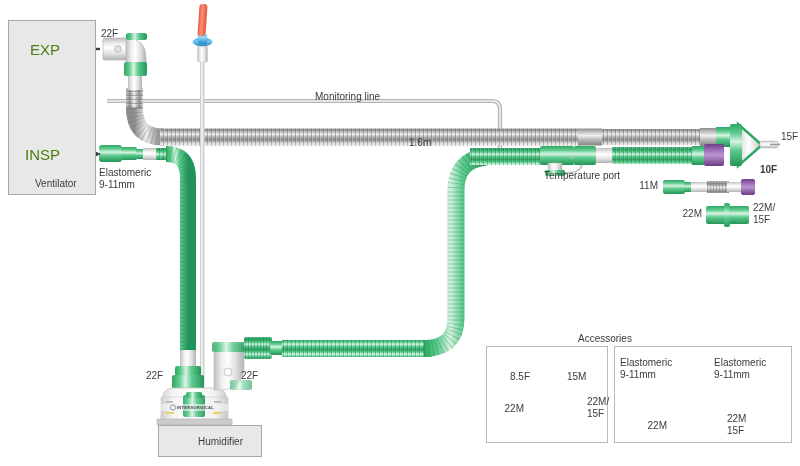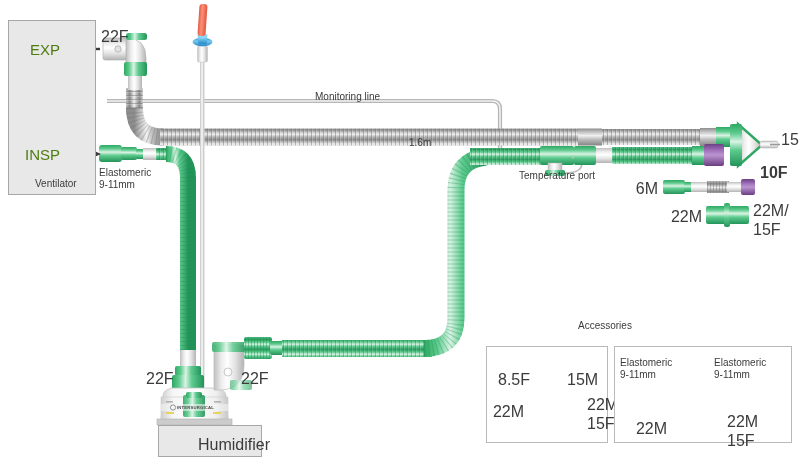--- a/index.html
+++ b/index.html
@@ -18,21 +18,21 @@
   #stage svg{position:absolute;left:0;top:0;}
   .lbl{
     position:absolute;
     font-family:"Liberation Sans", sans-serif;
     color:#3b3b3b;
     white-space:pre;
     line-height:1.18;
     pointer-events:none;
   }
   .lbl.s10{font-size:10px;}
-  .lbl.s11{font-size:16px;}
+  .lbl.s11{font-size:10px;}
   .lbl.vent{font-size:15px;color:#4d7c0f;}
   .lbl.r{text-align:right;}
   .box{
     position:absolute;
     border:1px solid #b9b9b9;
     background:#ffffff;
     box-sizing:border-box;
   }
   .panel{
     position:absolute;
@@ -338,41 +338,41 @@
 
   <div class="lbl s11" style="left:101px;top:28px;">22F</div>
 
   <div class="lbl s10" style="left:99px;top:167px;">Elastomeric
 9-11mm</div>
 
   <div class="lbl s10" style="left:315px;top:91px;text-align:center;">Monitoring line</div>
 
   <div class="lbl s10" style="left:409px;top:111px;margin-top:26px;">1.6m</div>
 
-  <div class="lbl s10" style="left:519px;top:170px;">Temperature port</div>
+  <div class="lbl s10" style="left:544px;top:170px;">Temperature port</div>
 
   <div class="lbl s11" style="left:781px;top:131px;">15F</div>
 
   <div class="lbl s11" style="left:146px;top:370px;">22F</div>
 
   <div class="lbl s11" style="left:241px;top:370px;">22F</div>
 
   <div class="brandstrip" style="left:177px;top:405px;">INTERSURGICAL</div>
 
   <div class="panel" style="left:158px;top:425px;width:104px;height:32px;"></div>
   <div class="lbl s11" style="left:198px;top:436px;">Humidifier</div>
 
-  <div class="lbl s11 r" style="left:610px;top:180px;width:48px;">6M</div>
+  <div class="lbl s11 r" style="left:610px;top:180px;width:48px;">11M</div>
   <div class="lbl s11" style="left:760px;top:164px;font-weight:bold;">10F</div>
 
   <div class="lbl s11 r" style="left:654px;top:208px;width:48px;">22M</div>
   <div class="lbl s11" style="left:753px;top:202px;">22M/
 15F</div>
 
-  <div class="lbl s10" style="left:578px;top:320px;">Accessories</div>
+  <div class="lbl s10" style="left:578px;top:333px;">Accessories</div>
 
   <div class="box" style="left:486px;top:346px;width:122px;height:97px;"></div>
   <div class="lbl s11 r" style="left:493px;top:371px;width:37px;">8.5F</div>
   <div class="lbl s11" style="left:567px;top:371px;">15M</div>
   <div class="lbl s11 r" style="left:489px;top:403px;width:35px;">22M</div>
   <div class="lbl s11" style="left:587px;top:396px;">22M/
 15F</div>
 
   <div class="box" style="left:614px;top:346px;width:178px;height:97px;"></div>
   <div class="lbl s10" style="left:620px;top:357px;">Elastomeric

